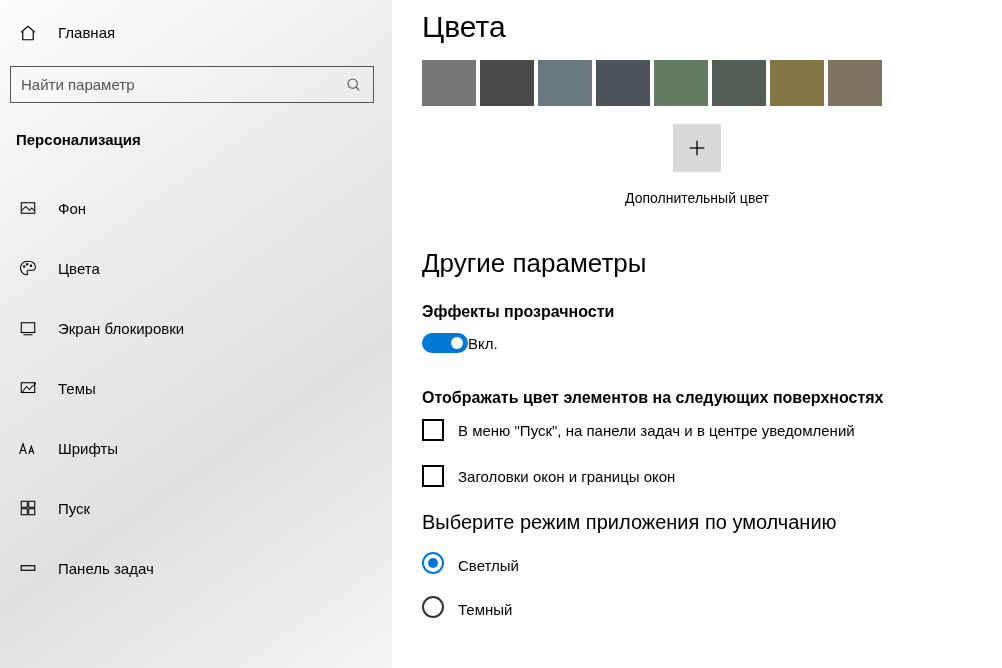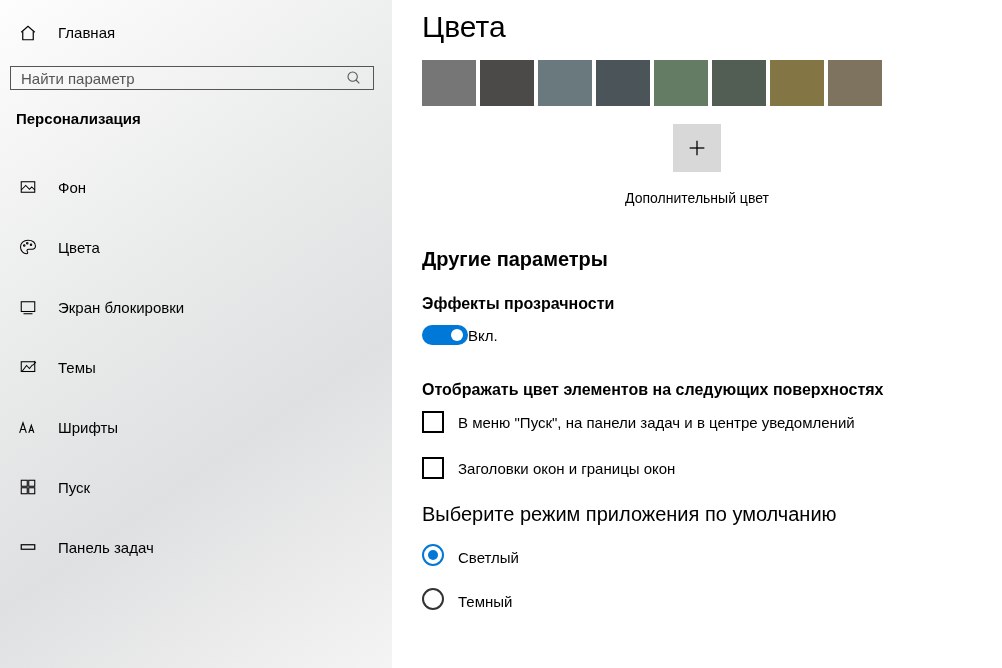--- a/index.html
+++ b/index.html
@@ -23,24 +23,24 @@
   .home-row {
     display: flex;
     align-items: flex-start;
     gap: 20px;
     padding: 6px 0 14px 18px;
     font-size: 15px;
     cursor: pointer;
   }
   .home-row .icon { width: 20px; display:flex; align-items:center; justify-content:center; }
   .search-box {
-    margin: 10px 18px 20px 10px;
+    margin: 10px 18px 28px 10px;
     border: 1px solid #555;
     background: rgba(255,255,255,0);
-    height: 24px;
+    height: 37px;
     display: flex;
     align-items: center;
     padding: 0 10px;
     color: #555;
   }
   .search-box input {
     flex: 1;
     border: none;
     background: transparent;
     outline: none;
@@ -88,22 +88,22 @@
     flex-direction: column;
   }
   .add-tile {
     width: 48px; height: 48px;
     background: #d8d8d8;
     display: flex; align-items: center; justify-content: center;
     cursor: pointer;
   }
   .add-tile svg { stroke:#000; }
   .subheading {
-    font-size: 20px;
-    font-weight: 700;
+    font-size: 26px;
+    font-weight: 400;
     margin-bottom: 24px;
   }
   .setting-label {
     font-size: 16px;
     margin-bottom: 12px;
     font-weight: bold;
   }
   .toggle-row {
     display: flex;
     align-items: center;

